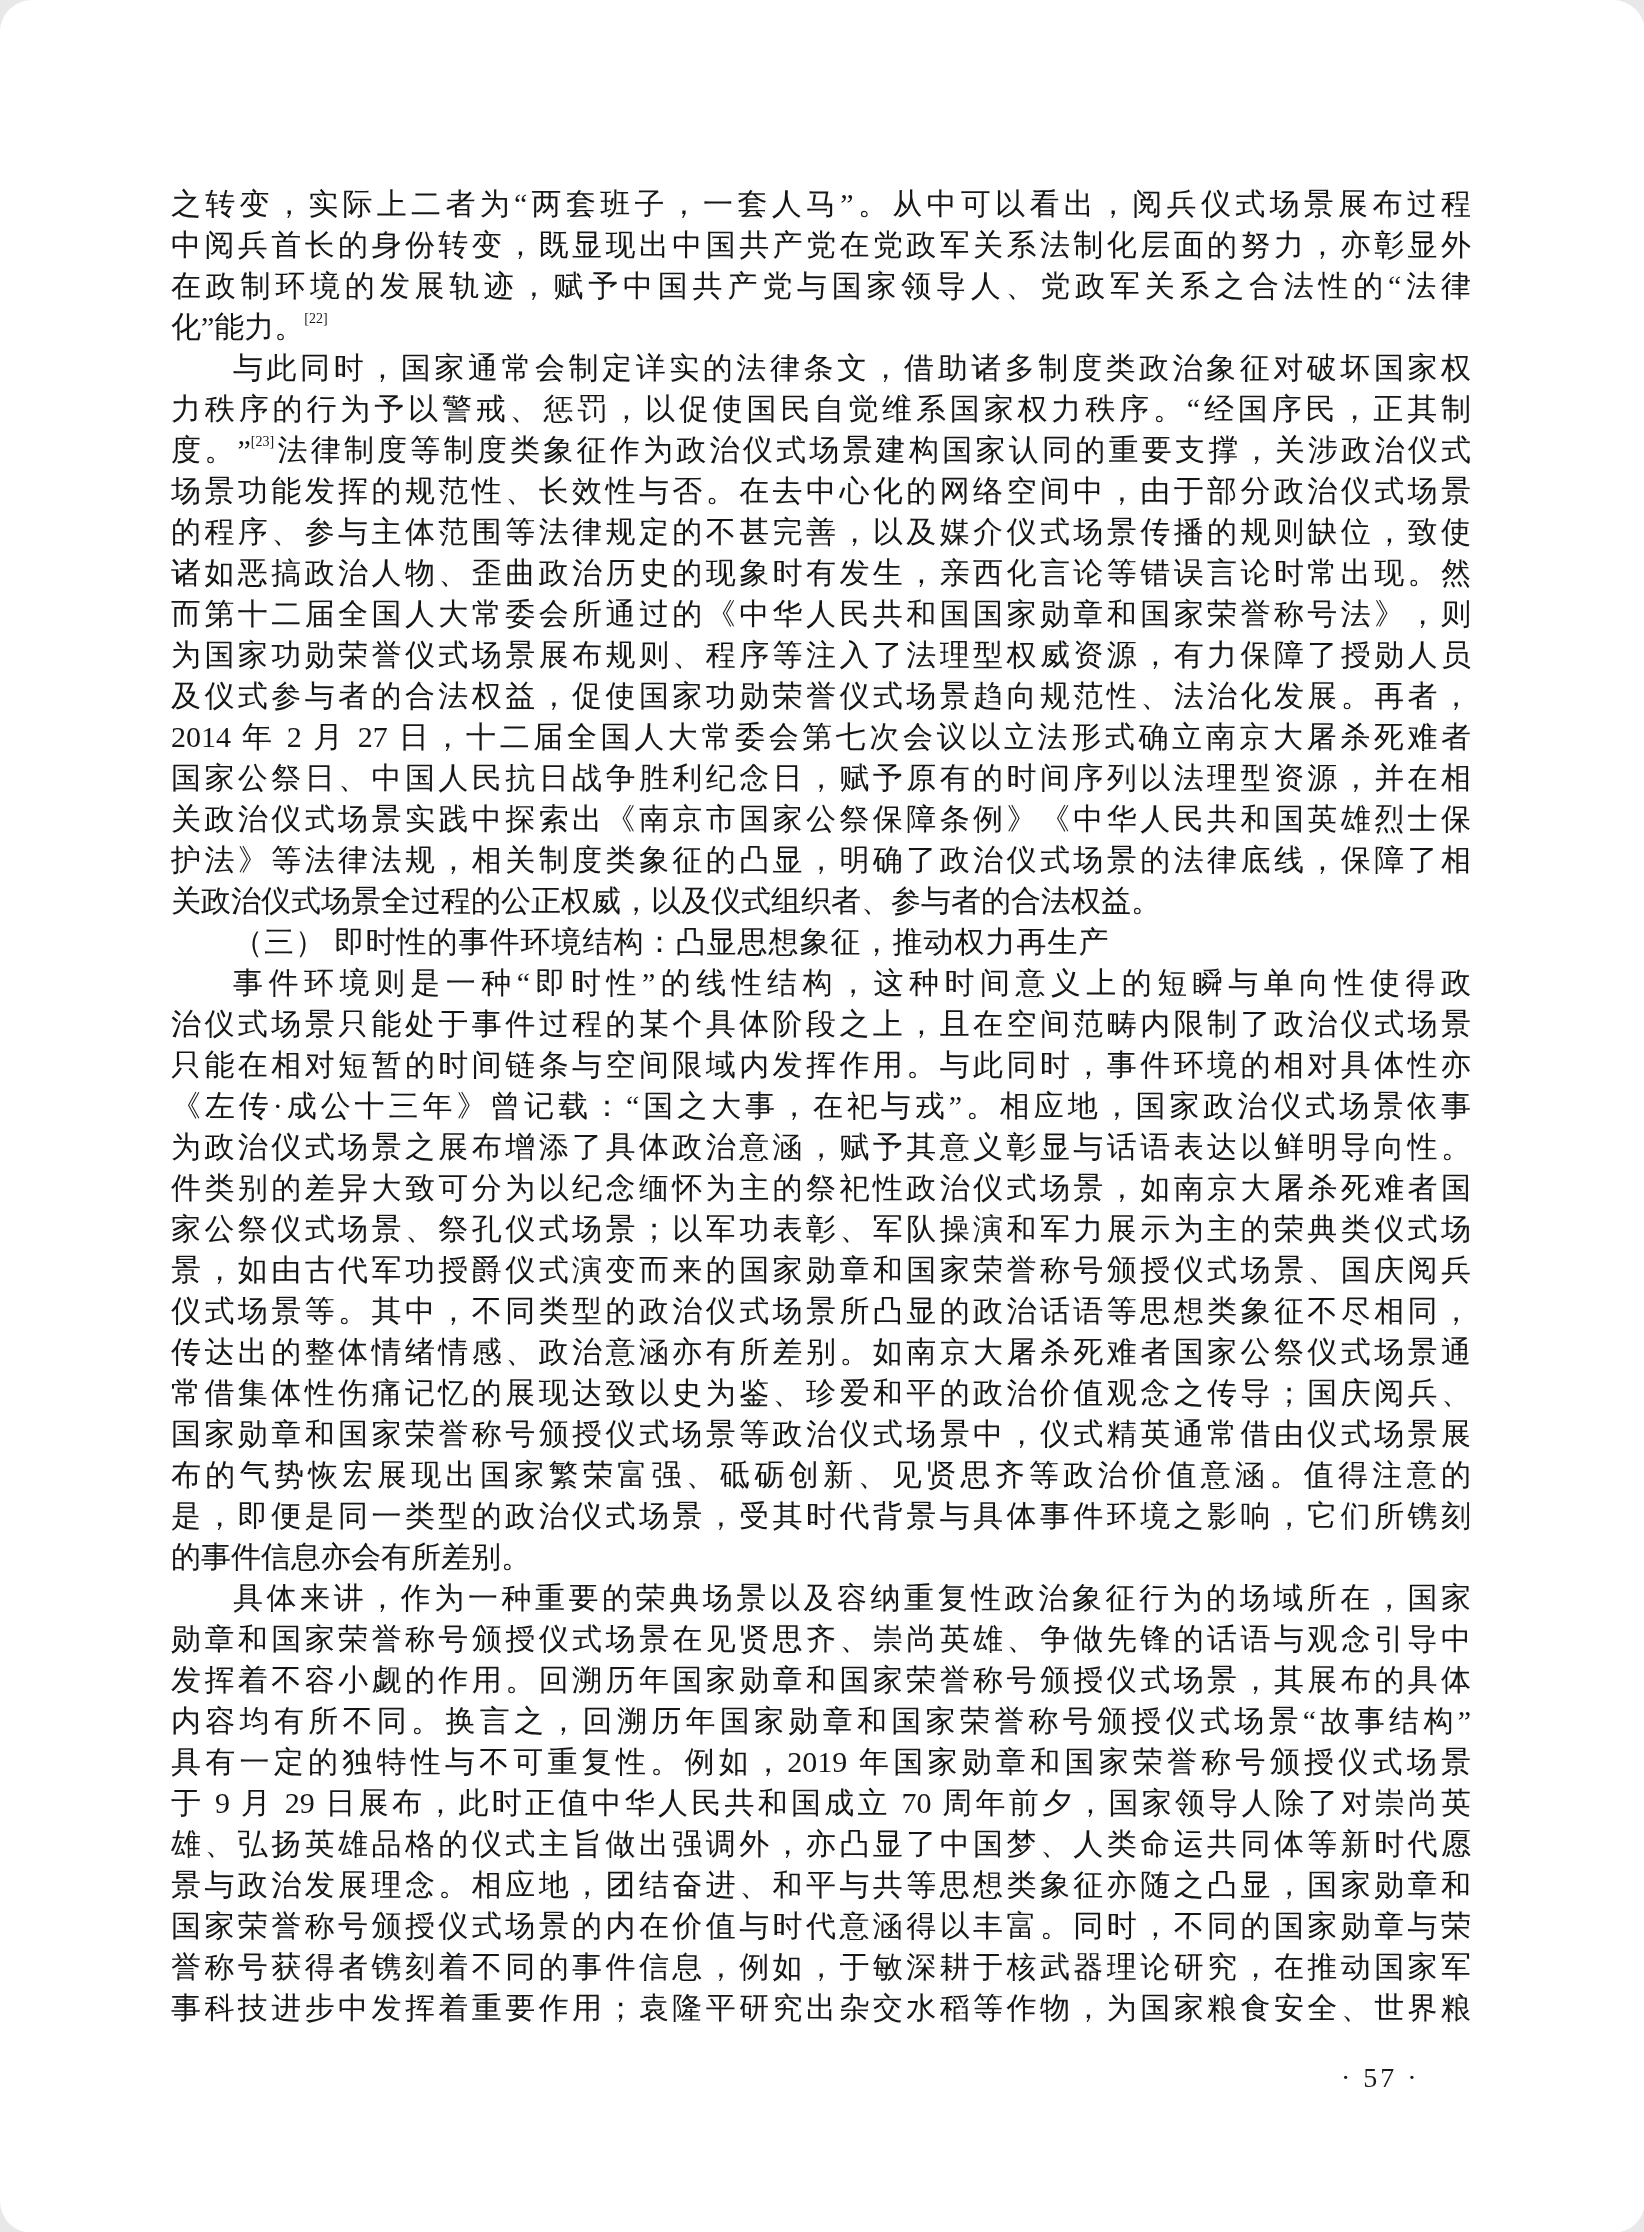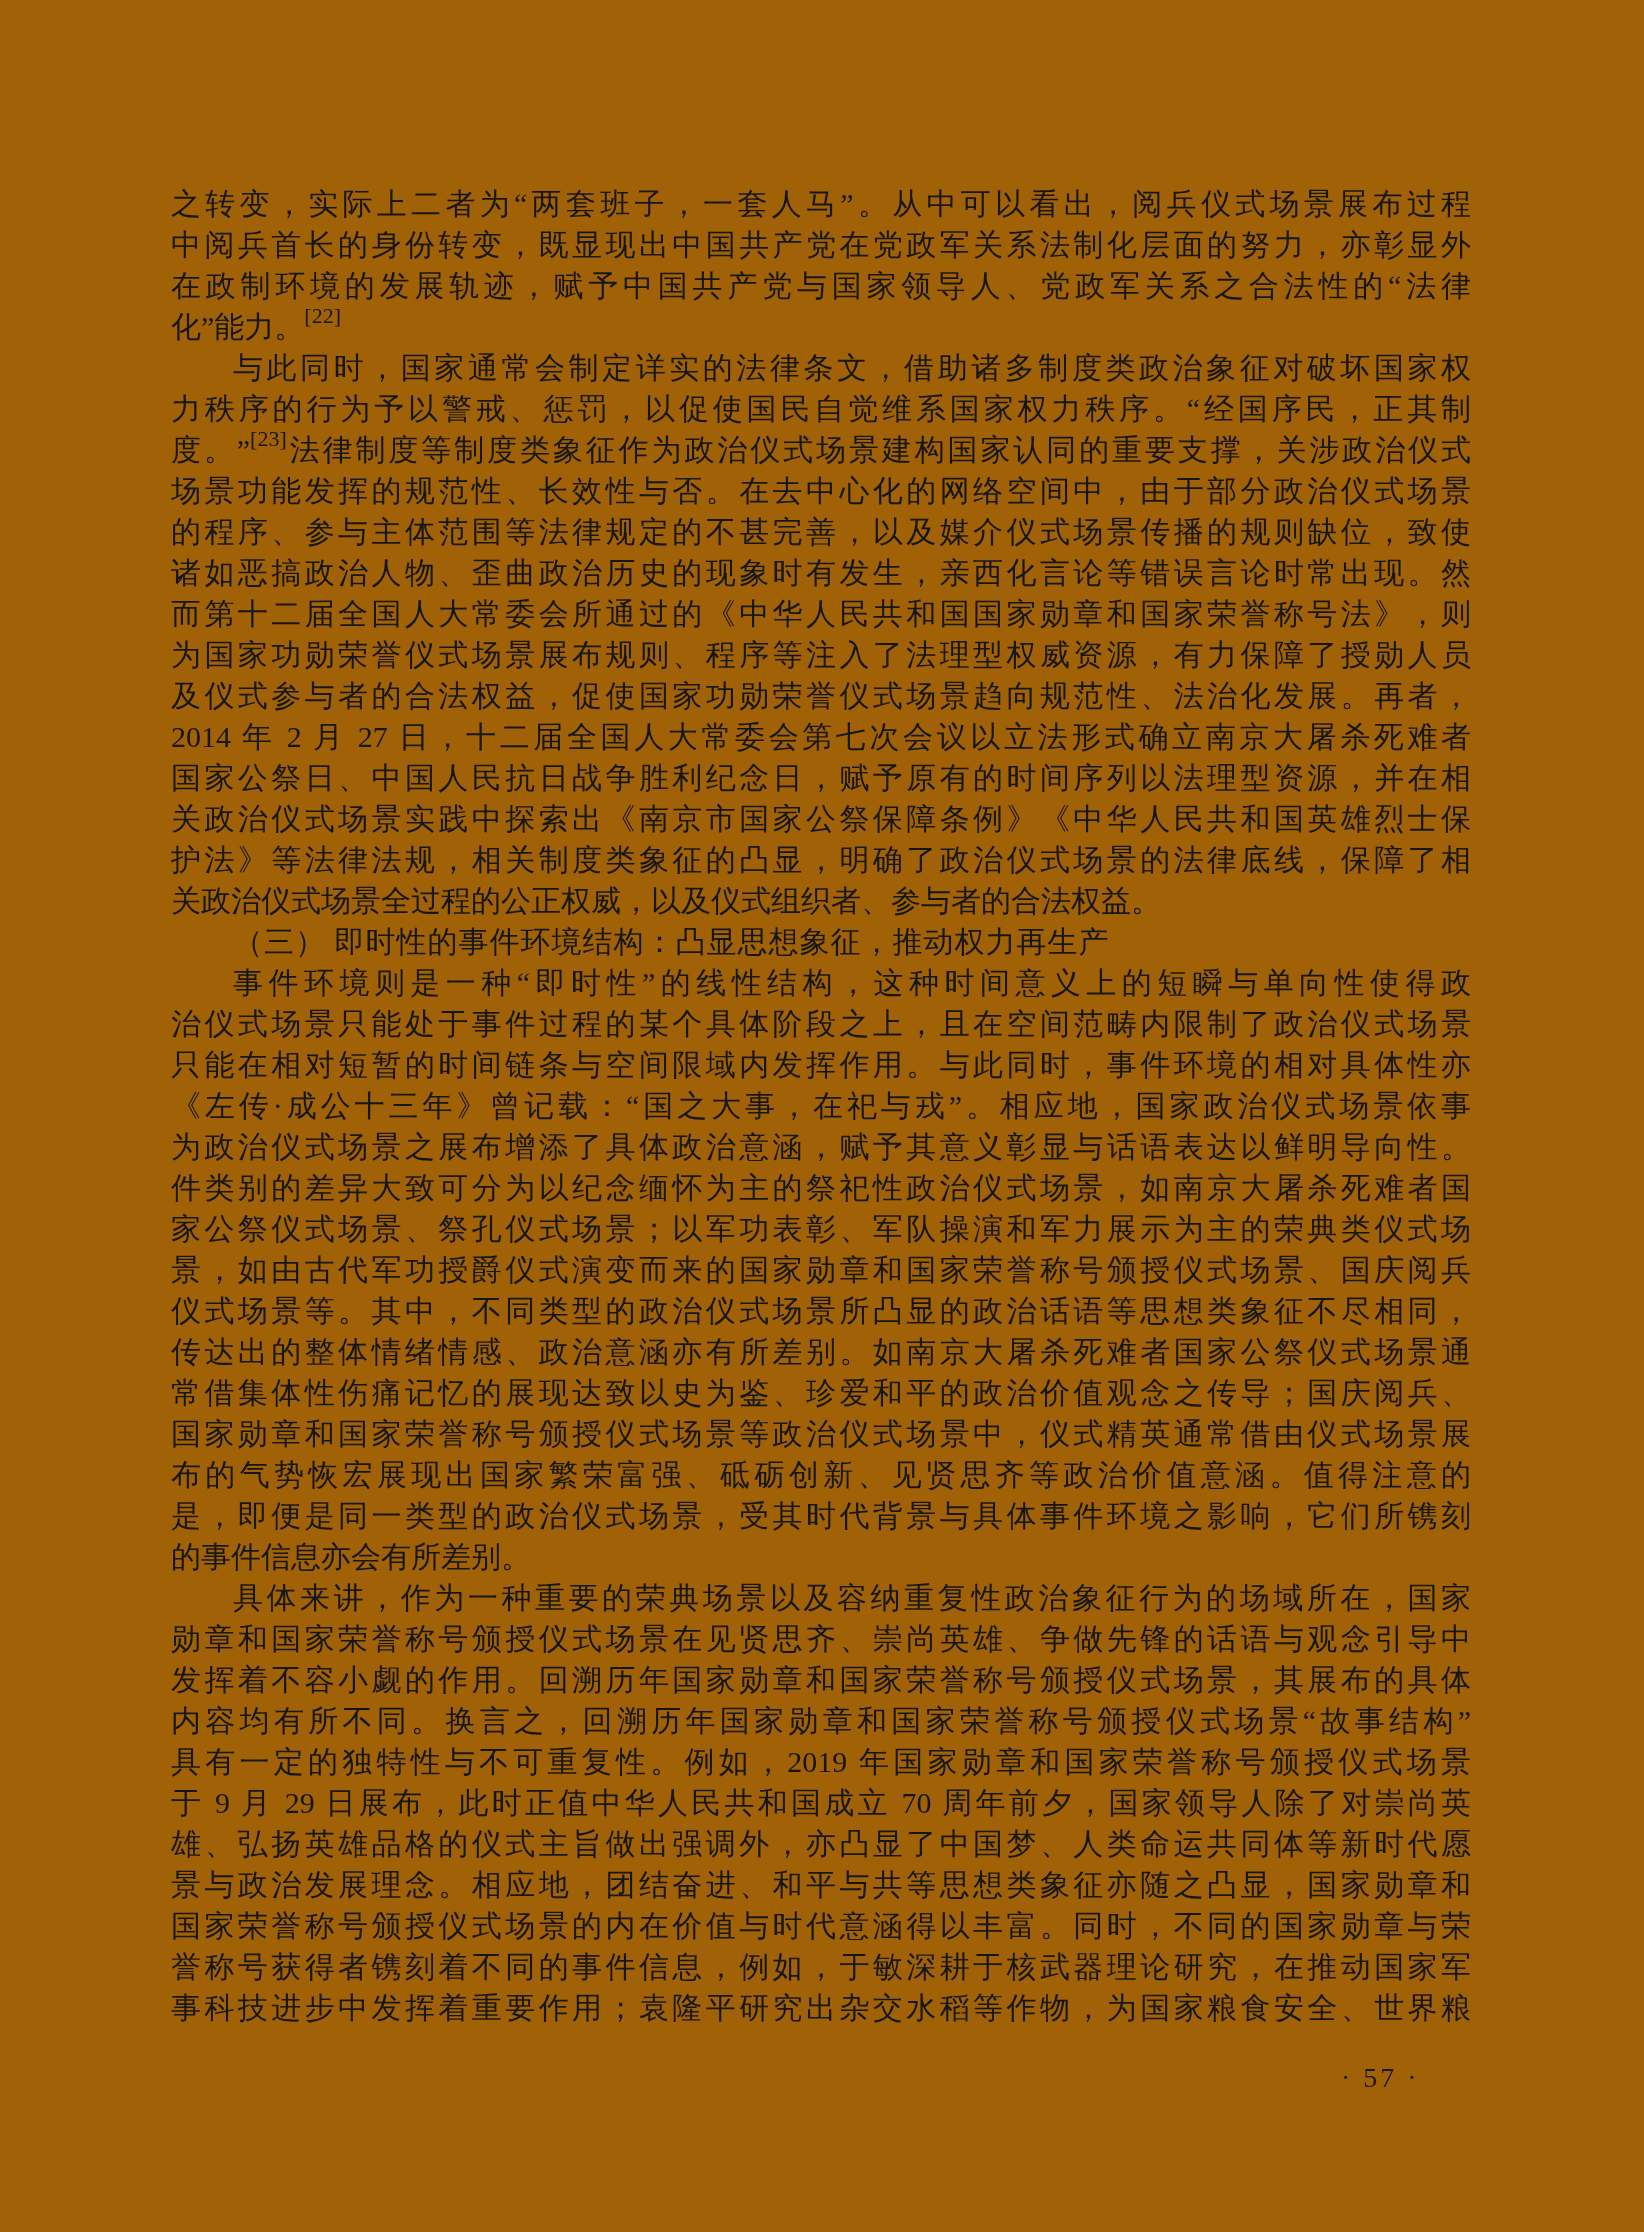--- a/index.html
+++ b/index.html
@@ -4,24 +4,25 @@
 <style>
   html, body {
     margin: 0;
     padding: 0;
     background: #e8e8e8;
   }
   .page {
     position: relative;
     width: 1645px;
     height: 2233px;
-    background: #a16207;
+    background: #ffffff;
     font-family: "Liberation Serif", "DejaVu Serif", serif;
     color: #161616;
     overflow: hidden;
+    border-radius: 32px;
   }
   .text-block {
     position: absolute;
     left: 171px;
     top: 183px;
     width: 1300px;
     font-size: 30px;
     line-height: 41px;
     text-align: justify;
     text-justify: inter-character;
@@ -32,21 +33,21 @@
   .line.last {
     text-align-last: left;
   }
   .line.indent {
     text-indent: 62px;
   }
   .line.heading {
     letter-spacing: 1px;
   }
   sup.ref {
-    font-size: 22px;
+    font-size: 14px;
     line-height: 0;
     position: relative;
     top: -3px;
     vertical-align: super;
     text-align-last: auto;
   }
   .page-number {
     position: absolute;
     top: 2062px;
     left: 1341px;

